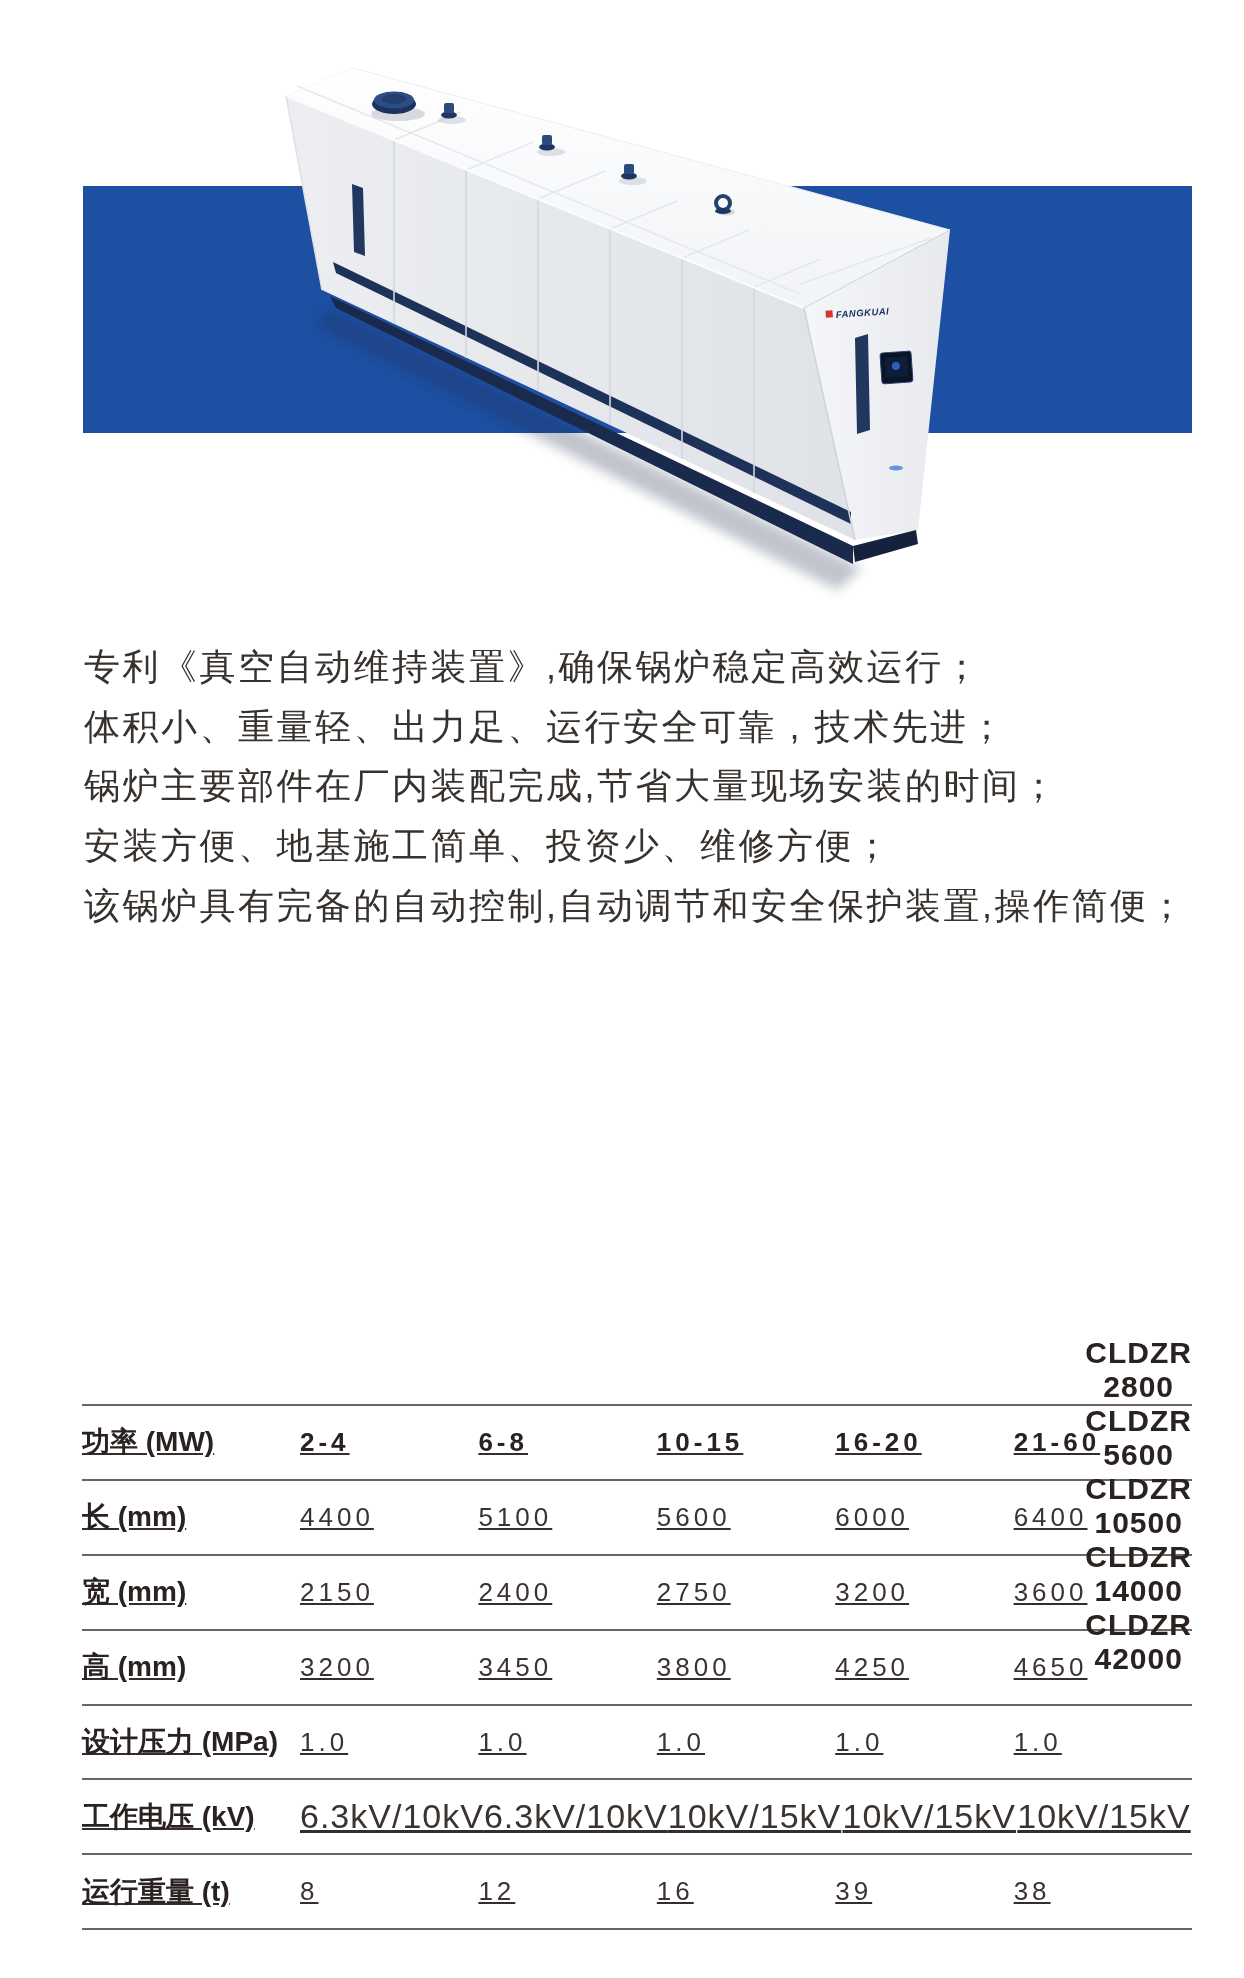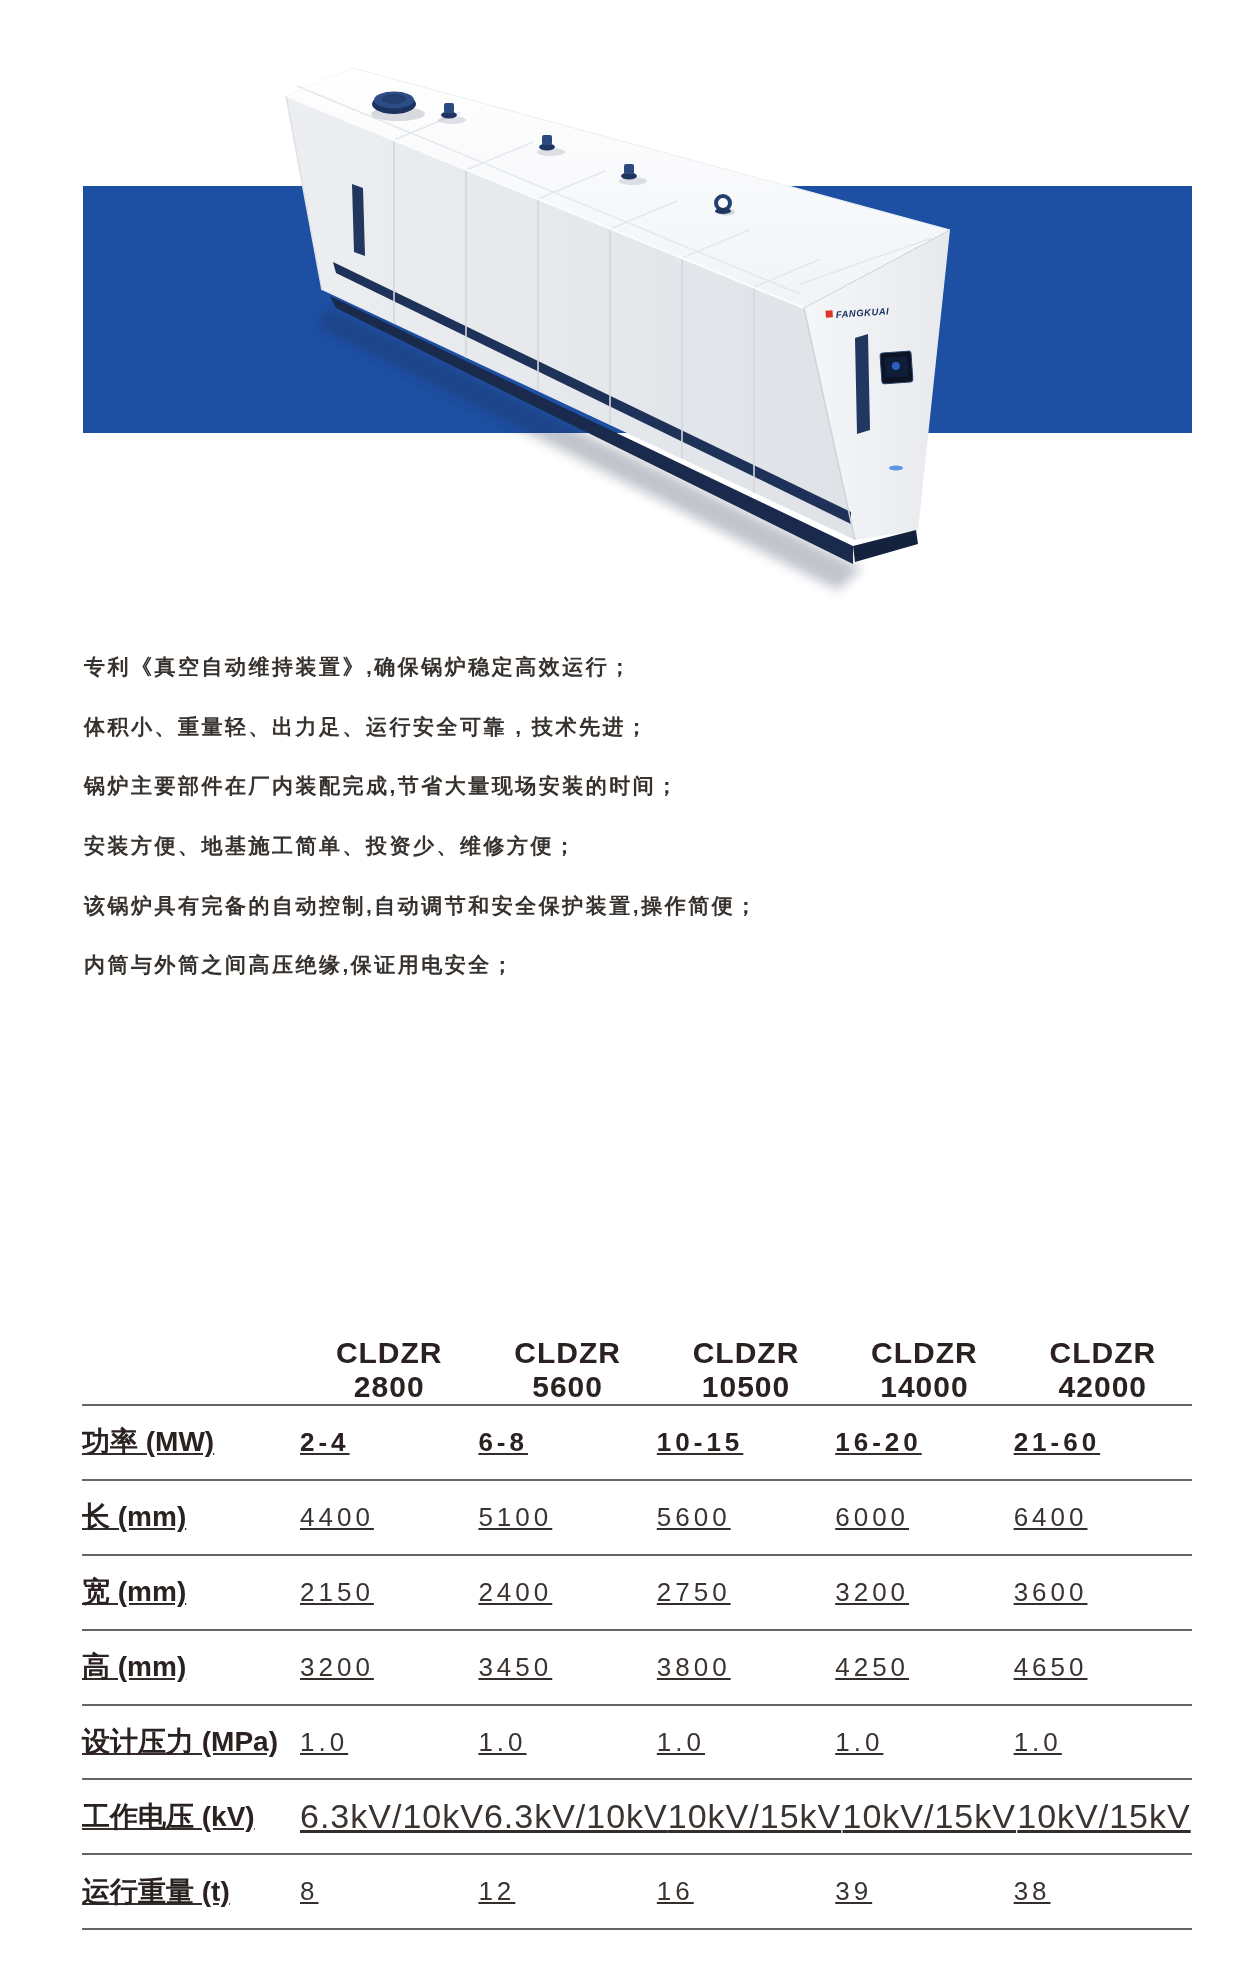--- a/index.html
+++ b/index.html
@@ -6,26 +6,26 @@
   .page{
     position:relative;width:1244px;height:1978px;background:#ffffff;overflow:hidden;
     font-family:"Liberation Sans","DejaVu Sans",sans-serif;color:#332e2b;
   }
   
   .band{position:absolute;left:83px;top:186px;width:1109px;height:247px;}
   .boiler{position:absolute;left:180px;top:35px;width:830px;height:570px;}
   
   .features{position:absolute;left:84px;top:637px;width:1100px;}
   .feat{
-    height:59.7px;line-height:59.7px;font-size:21px;letter-spacing:2.5px;
-    color:#37322e;white-space:nowrap;font-weight:bold;
+    height:59.7px;line-height:59.7px;font-size:36px;letter-spacing:2.5px;
+    color:#37322e;white-space:nowrap;
   }
   
   .spec{position:absolute;left:82px;top:1336px;width:1110px;}
-  .spec-header{display:flex;height:68px;align-items:flex-end;}
+  .spec-header{display:flex;height:68px;align-items:flex-end;flex-direction:column;}
   .h-label{width:218px;}
   .h-cell{flex:1;text-align:center;font-weight:bold;font-size:30px;line-height:34px;
           color:#2a2220;letter-spacing:1px;}
   .spec-body{border-bottom:2px solid #6b6561;}
   .s-row{display:flex;align-items:center;height:74.9px;border-top:2px solid #6b6561;
          box-sizing:border-box;text-decoration:underline;}
   .s-label{width:218px;font-weight:bold;font-size:28px;color:#2a2220;white-space:nowrap;}
   .s-val{flex:1;text-align:left;font-size:26px;color:#3a3330;letter-spacing:4px;}
   .s-row.bold .s-val{font-weight:bold;color:#2a2220;}
   .s-row.tight .s-val{letter-spacing:1px;font-size:34px;}
@@ -138,21 +138,20 @@
 
     <ellipse cx="896" cy="468" rx="7" ry="2.5" fill="#2e77d8" opacity="0.75"></ellipse>
   </svg>
 
   <div class="features">
       <div class="feat">专利《真空自动维持装置》,确保锅炉稳定高效运行；</div>
       <div class="feat">体积小、重量轻、出力足、运行安全可靠 , 技术先进；</div>
       <div class="feat">锅炉主要部件在厂内装配完成,节省大量现场安装的时间；</div>
       <div class="feat">安装方便、地基施工简单、投资少、维修方便；</div>
       <div class="feat">该锅炉具有完备的自动控制,自动调节和安全保护装置,操作简便；</div>
-      <div class="feat">内筒与外筒之间高压绝缘,保证用电安全；</div>
     </div>
 
   <div class="spec">
     <div class="spec-header">
       <div class="h-label"></div>
 
     <div class="h-cell">
           <div>CLDZR</div>
           <div>2800</div>
         </div>

